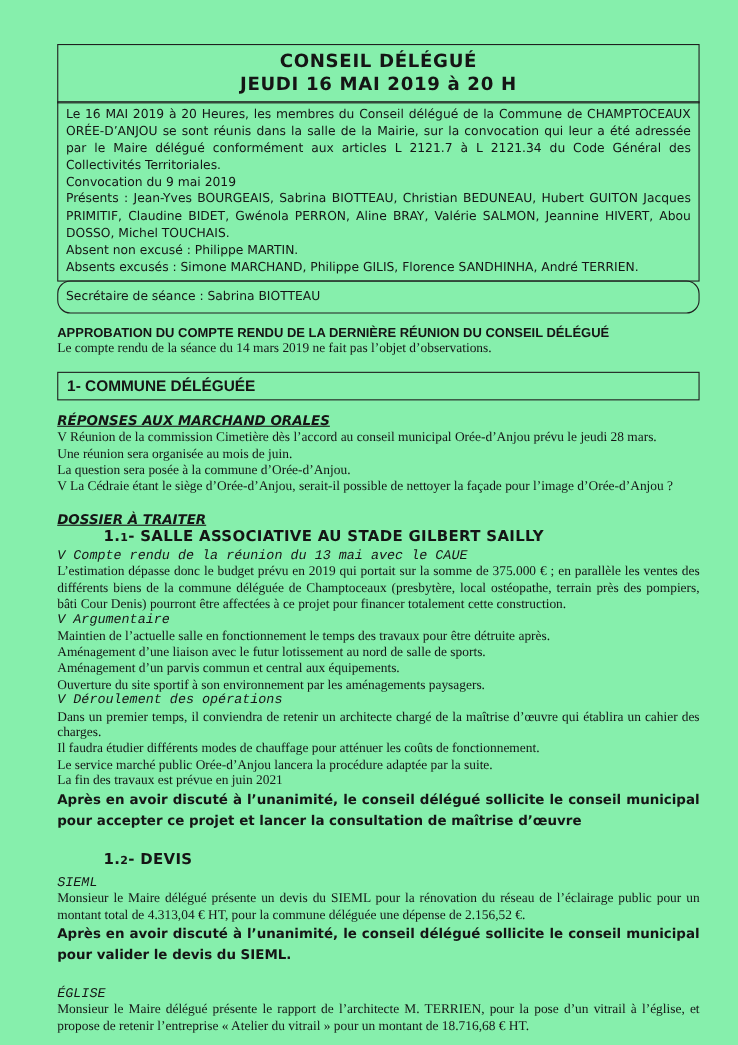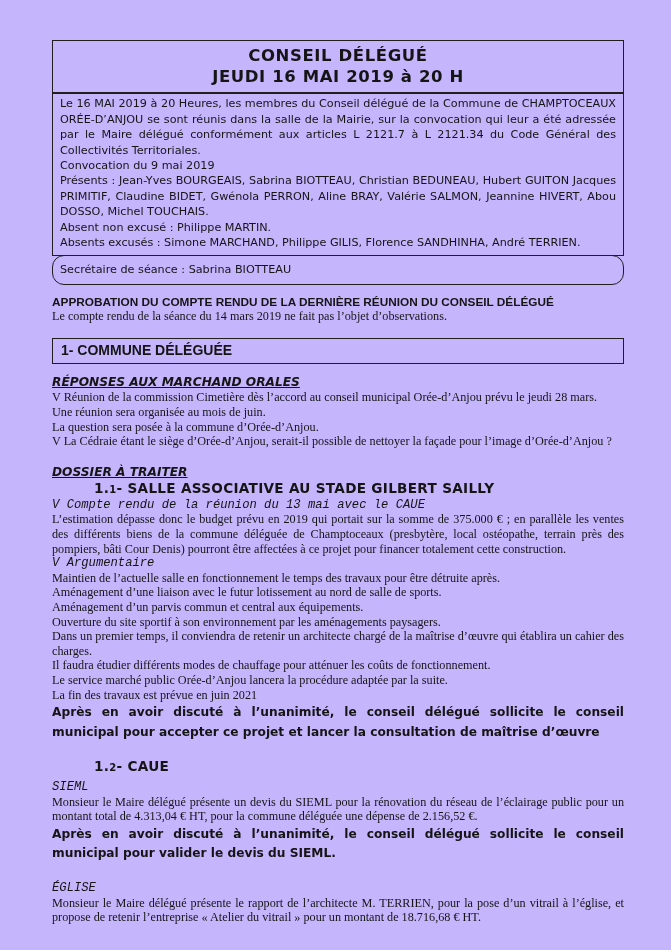--- a/index.html
+++ b/index.html
@@ -1,20 +1,20 @@
 <!DOCTYPE html>
 <html><head>
 <meta charset="utf-8">
 <style>
   * { margin:0; padding:0; box-sizing:border-box; }
   html,body { background:#e9e9e9; }
   body { width:671px; margin:0; font-synthesis: weight style; }
   .page {
-    position:relative; width:671px; height:950px; background:#c4b5fd;
-    color:#151515; padding:40px 47px 0 52px; overflow:hidden;
+    position:relative; width:671px; height:950px; background:#86efac;
+    color:#151515; padding:40px 35px 0 52px; overflow:hidden;
   }
   .box { border:1.6px solid #1f1f1f; }
   .title-box { text-align:center; padding:4px 4px 6px; }
   .title-line {
     font-family:"DejaVu Sans",sans-serif; font-weight:bold;
     font-size:16.5px; line-height:21px; letter-spacing:0.6px;
   }
   .info-box { margin-top:-1.6px; padding:3px 7px 5px; }
   .info-p {
     font-family:"DejaVu Sans",sans-serif; font-size:11.2px; line-height:15.4px;
@@ -99,28 +99,29 @@
 
   <p class="marker">V Compte rendu de la réunion du 13 mai avec le CAUE</p>
   <p class="serif justify">L’estimation dépasse donc le budget prévu en 2019 qui portait sur la somme de 375.000 € ; en parallèle les ventes des différents biens de la commune déléguée de Champtoceaux (presbytère, local ostéopathe, terrain près des pompiers, bâti Cour Denis) pourront être affectées à ce projet pour financer totalement cette construction.</p>
 
   <p class="marker">V Argumentaire</p>
   <p class="serif">Maintien de l’actuelle salle en fonctionnement le temps des travaux pour être détruite après.</p>
   <p class="serif">Aménagement d’une liaison avec le futur lotissement au nord de salle de sports.</p>
   <p class="serif">Aménagement d’un parvis commun et central aux équipements.</p>
   <p class="serif">Ouverture du site sportif à son environnement par les aménagements paysagers.</p>
 
+  <p class="marker">V Déroulement des opérations</p>
   <p class="serif justify">Dans un premier temps, il conviendra de retenir un architecte chargé de la maîtrise d’œuvre qui établira un cahier des charges.</p>
   <p class="serif">Il faudra étudier différents modes de chauffage pour atténuer les coûts de fonctionnement.</p>
   <p class="serif">Le service marché public Orée-d’Anjou lancera la procédure adaptée par la suite.</p>
   <p class="serif">La fin des travaux est prévue en juin 2021</p>
 
   <p class="decision">Après en avoir discuté à l’unanimité, le conseil délégué sollicite le conseil municipal pour accepter ce projet et lancer la consultation de maîtrise d’œuvre</p>
 
-  <p class="sub-heading devis"><span>1.</span><span class="subnum">2</span><span>- CAUE</span></p>
+  <p class="sub-heading devis"><span>1.</span><span class="subnum">2</span><span>- DEVIS</span></p>
 
   <p class="marker">SIEML</p>
   <p class="serif justify">Monsieur le Maire délégué présente un devis du SIEML pour la rénovation du réseau de l’éclairage public pour un montant total de 4.313,04 € HT, pour la commune déléguée une dépense de 2.156,52 €.</p>
   <p class="decision">Après en avoir discuté à l’unanimité, le conseil délégué sollicite le conseil municipal pour valider le devis du SIEML.</p>
 
   <p class="marker mt-md">ÉGLISE</p>
   <p class="serif justify">Monsieur le Maire délégué présente le rapport de l’architecte M. TERRIEN, pour la pose d’un vitrail à l’église, et propose de retenir l’entreprise « Atelier du vitrail » pour un montant de 18.716,68 € HT.</p>
 
 </div>
 

